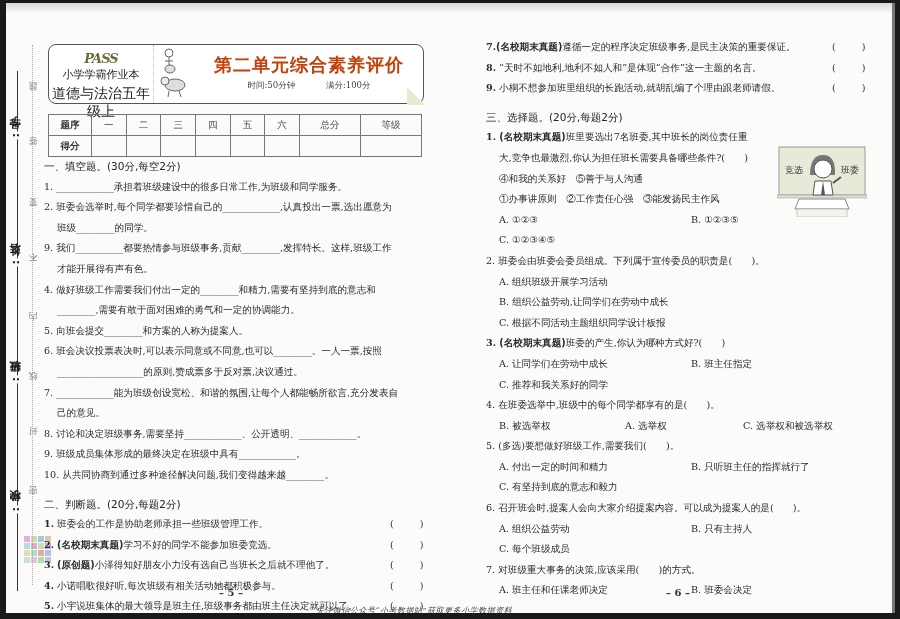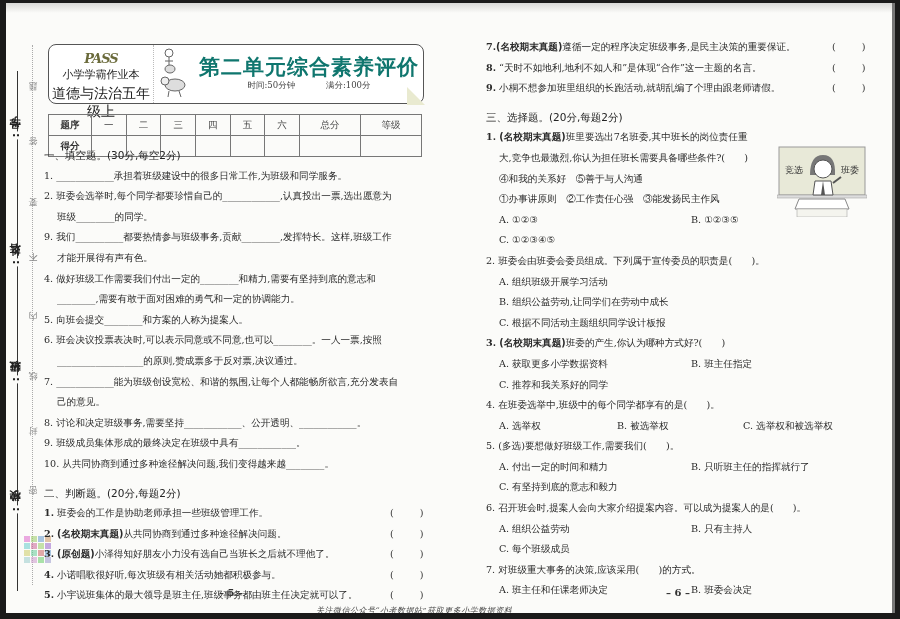--- a/index.html
+++ b/index.html
@@ -26,22 +26,22 @@
   
   .hdr { position:absolute; left:42px; top:41px; width:374px; height:58px; border:1.5px solid #555;
          border-radius:8px 8px 8px 8px; background:#fff; }
   .hdr-left { position:absolute; left:0; top:0; width:104px; height:58px; border-right:1px dotted #bbb;
               text-align:center; }
   .pass { font-family:"DejaVu Serif",serif; font-weight:bold; font-style:italic; font-size:13px; color:#6a6a3a;
           margin-top:6px; letter-spacing:-1px; }
   .brand { font-family:"DejaVu Sans",sans-serif; font-size:11px; color:#222; margin-top:1px; }
   .subject { font-size:14px; color:#222; margin-top:3px; }
   .mascot { position:absolute; left:108px; top:2px; width:34px; height:52px; }
-  .title { position:absolute; left:150px; top:8px; width:220px; text-align:center; font-size:21px;
-           font-weight:bold; color:#0f766e; letter-spacing:1px; }
+  .title { position:absolute; left:150px; top:8px; width:220px; text-align:center; font-size:18px;
+           font-weight:bold; color:#c2410c; letter-spacing:1px; }
   .meta { position:absolute; left:150px; top:35px; width:220px; text-align:center; font-size:8.5px; color:#444; }
   .meta span { margin:0 14px; }
   .corner { position:absolute; right:-2px; bottom:-2px; width:0; height:0;
             border-left:18px solid #e9ead0; border-top:18px solid transparent; }
 
   
   table.score { position:absolute; left:42px; top:111px; width:374px; border-collapse:collapse; font-size:9.5px; }
   table.score td { border:1px solid #777; height:18px; text-align:center; color:#444; }
   table.score td.lab { font-family:"DejaVu Sans",sans-serif; font-weight:bold; color:#333; width:40px; }
 
@@ -144,21 +144,21 @@
       <td></td>
       <td></td>
       <td></td>
       <td></td>
       <td></td>
       <td></td>
     </tr>
   </tbody>
     </table>
 
-  <div class="col" style="left:38px; top:142px; width:380px;">
+  <div class="col" style="left:38px; top:153px; width:380px;">
     <div class="sec">一、填空题。(30分,每空2分)</div>
     <div class="q">1. ____________承担着班级建设中的很多日常工作,为班级和同学服务。</div>
     <div class="q">2. 班委会选举时,每个同学都要珍惜自己的____________,认真投出一票,选出愿意为</div>
     <div class="q ind">班级________的同学。</div>
     <div class="q">9. 我们__________都要热情参与班级事务,贡献________,发挥特长。这样,班级工作</div>
     <div class="q ind">才能开展得有声有色。</div>
     <div class="q">4. 做好班级工作需要我们付出一定的________和精力,需要有坚持到底的意志和</div>
     <div class="q ind">________,需要有敢于面对困难的勇气和一定的协调能力。</div>
     <div class="q">5. 向班会提交________和方案的人称为提案人。</div>
     <div class="q">6. 班会决议投票表决时,可以表示同意或不同意,也可以________。一人一票,按照</div>
@@ -168,21 +168,21 @@
     <div class="q">8. 讨论和决定班级事务,需要坚持____________、公开透明、____________。</div>
     <div class="q">9. 班级成员集体形成的最终决定在班级中具有____________。</div>
     <div class="q">10. 从共同协商到通过多种途径解决问题,我们变得越来越________。</div>
     <div style="height:8px"></div>
     <div class="sec">二、判断题。(20分,每题2分)</div>
     <div class="q" style="position:relative">
       <span class="n">1.</span> <span>班委会的工作是协助老师承担一些班级管理工作。</span>
       <span class="paren" style="left:346px"></span>
     </div>
     <div class="q" style="position:relative">
-      <span class="n">2.</span> <span class="tag">(名校期末真题)</span><span>从共同协商到通过多种途径解决问题。</span>
+      <span class="n">2.</span> <span class="tag">(名校期末真题)</span><span>学习不好的同学不能参加班委竞选。</span>
       <span class="paren" style="left:346px"></span>
     </div>
     <div class="q" style="position:relative">
       <span class="n">3.</span> <span class="tag">(原创题)</span><span>小泽得知好朋友小力没有选自己当班长之后就不理他了。</span>
       <span class="paren" style="left:346px"></span>
     </div>
     <div class="q" style="position:relative">
       <span class="n">4.</span> <span>小诺唱歌很好听,每次班级有相关活动她都积极参与。</span>
       <span class="paren" style="left:346px"></span>
     </div>
@@ -231,31 +231,31 @@
       </div>
     <div class="opts">
         <span>B. 组织公益劳动,让同学们在劳动中成长</span>
       </div>
     <div class="opts">
         <span>C. 根据不同活动主题组织同学设计板报</span>
       </div>
 
     <div class="q"><span class="n">3. </span><span class="tag">(名校期末真题)</span><span>班委的产生,你认为哪种方式好?(　　)</span></div>
     <div class="opts">
-      <span style="width:192px">A. 获取更多小学数据资料</span>
+      <span style="width:192px">A. 让同学们在劳动中成长</span>
       <span>B. 班主任指定</span>
     </div>
     <div class="opts">
         <span>C. 推荐和我关系好的同学</span>
       </div>
 
     <div class="q">4. 在班委选举中,班级中的每个同学都享有的是(　　)。</div>
     <div class="opts">
+      <span style="width:126px">B. 被选举权</span>
       <span style="width:118px">A. 选举权</span>
-      <span style="width:126px">B. 被选举权</span>
       <span>C. 选举权和被选举权</span>
     </div>
 
     <div class="q">5. (多选)要想做好班级工作,需要我们(　　)。</div>
     <div class="opts">
       <span style="width:192px">A. 付出一定的时间和精力</span>
       <span>B. 只听班主任的指挥就行了</span>
     </div>
     <div class="opts">
         <span>C. 有坚持到底的意志和毅力</span>

